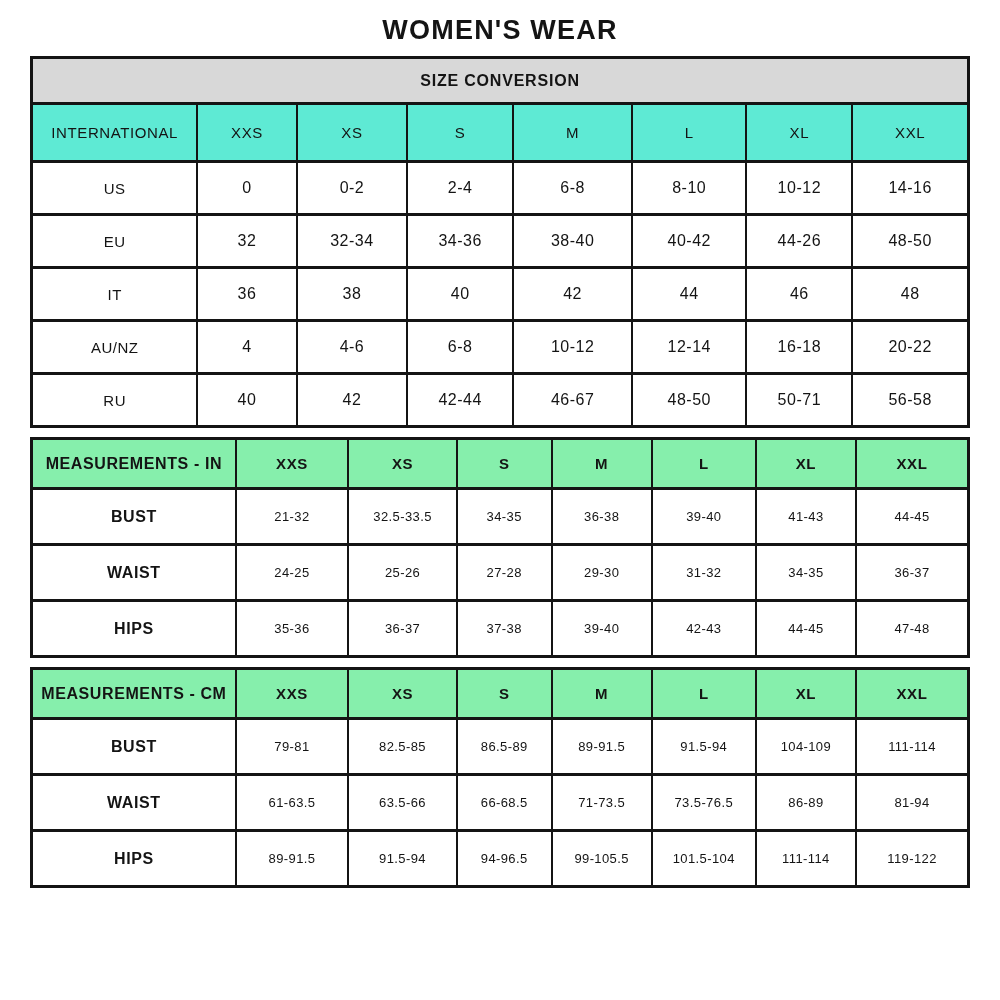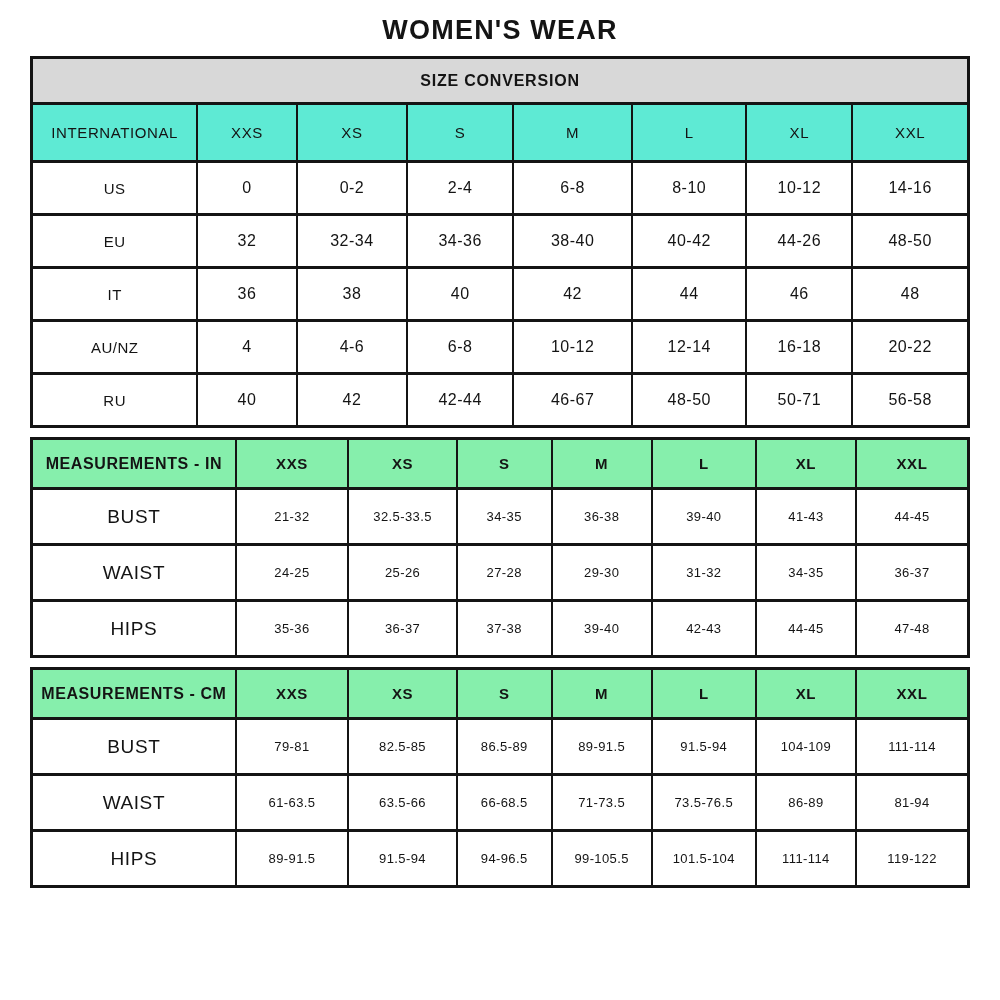--- a/index.html
+++ b/index.html
@@ -66,22 +66,22 @@
   .meas thead th {
     background: #86efac;
     height: 50px;
     font-size: 15px;
     font-weight: 700;
     letter-spacing: 0.6px;
   }
   .meas thead th.first { font-size: 16px; }
   .meas tbody td { height: 56px; }
   .meas tbody td.label {
-    font-size: 19px;
-    font-weight: 400;
+    font-size: 16px;
+    font-weight: 700;
     letter-spacing: 0.6px;
   }
   .meas tbody td.val {
     font-size: 13px;
     font-weight: 500;
     letter-spacing: 0.4px;
   }
   .conv tbody td.label { font-size: 15px; }
 </style>
 </head>

